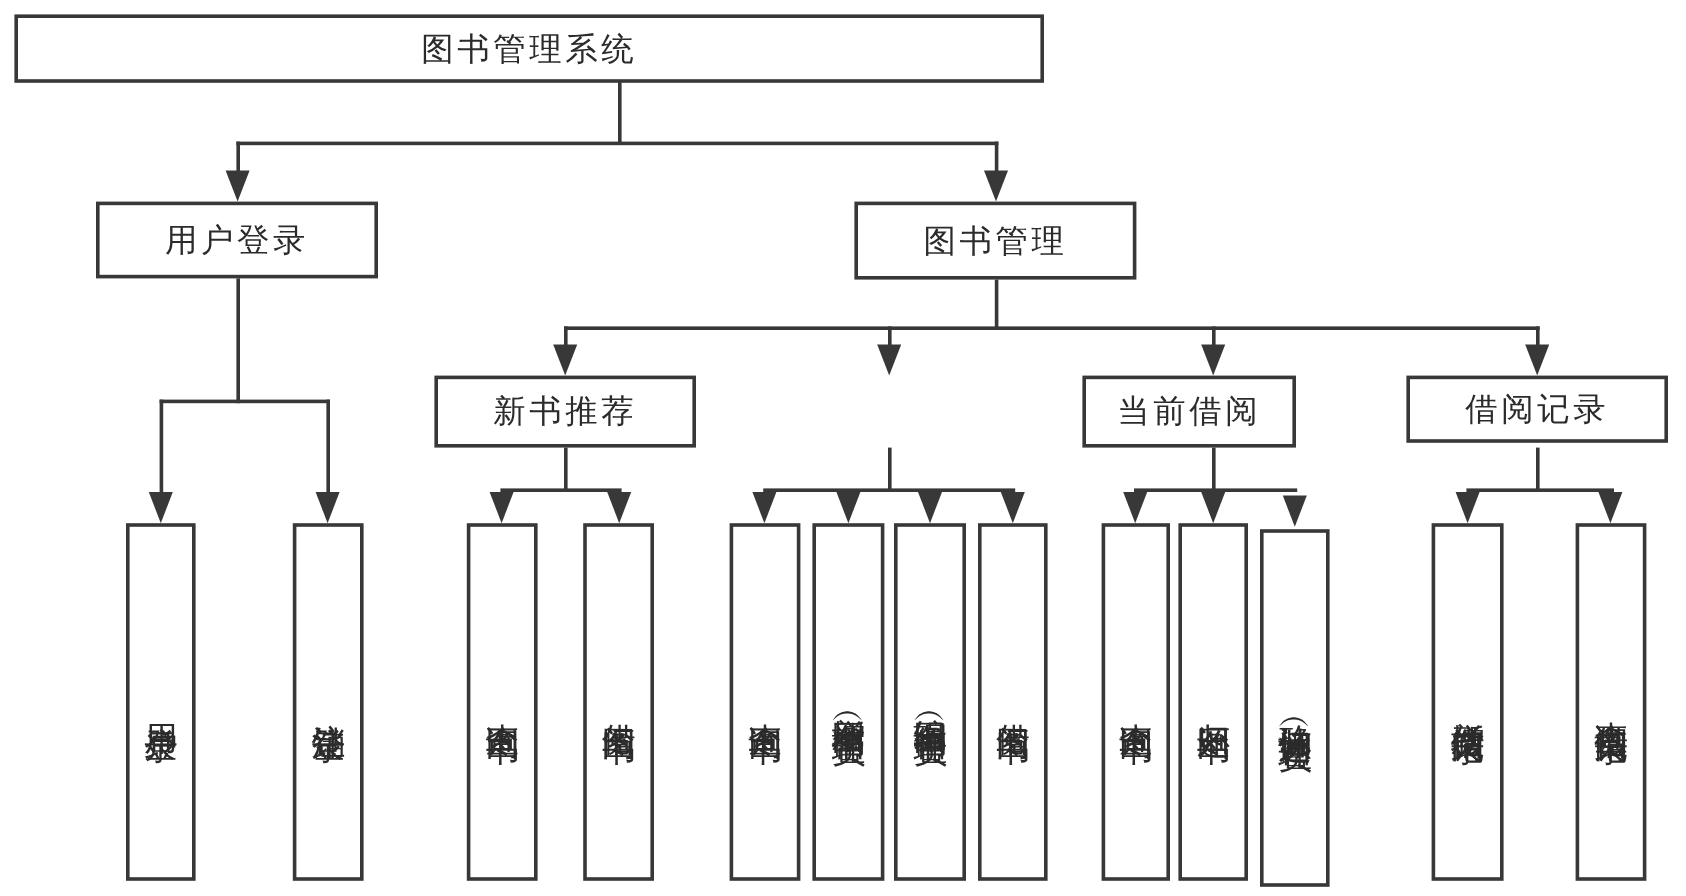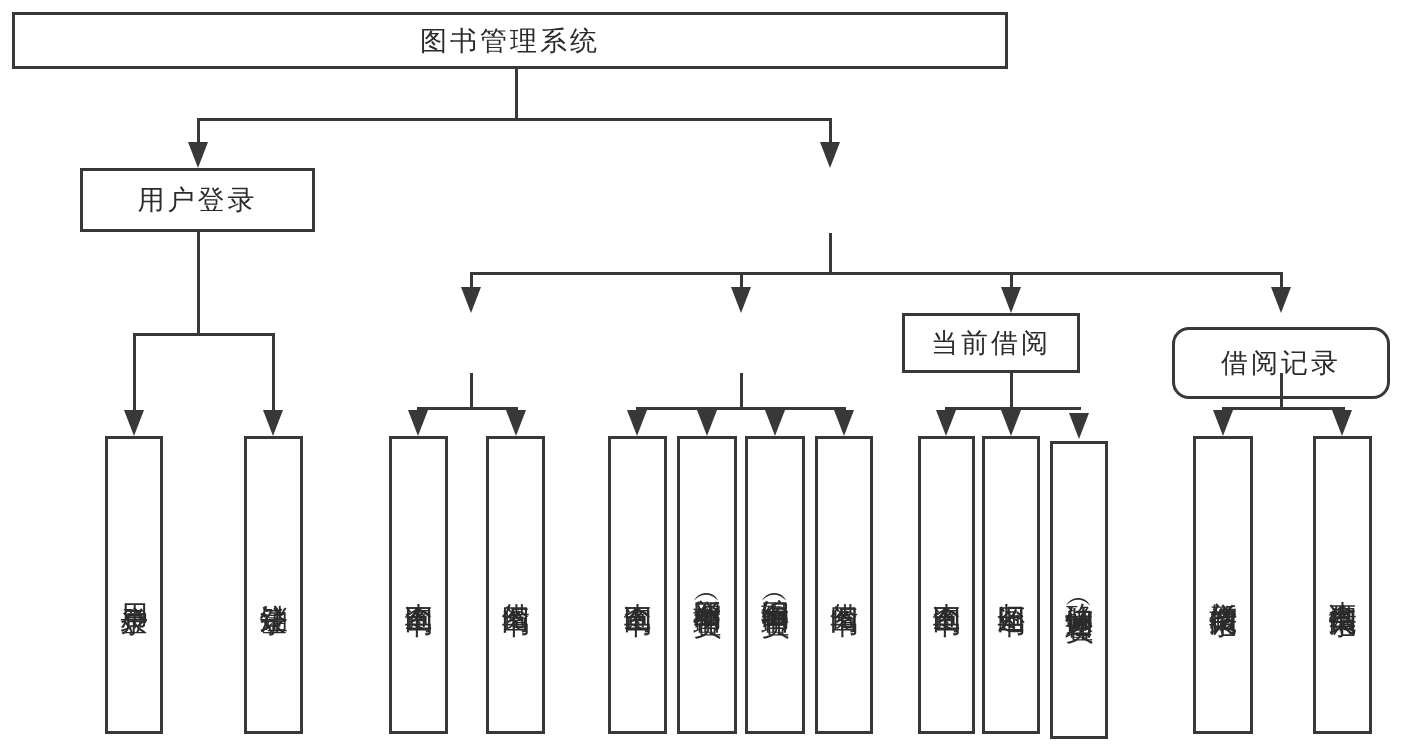--- a/index.html
+++ b/index.html
@@ -21,27 +21,27 @@
   .arrow{
     position:absolute;width:0;height:0;
     border-left:10px solid transparent;border-right:10px solid transparent;
     border-top:26px solid #383838;
   }
   .watermark{
     position:absolute;right:3px;bottom:4px;font-size:24px;color:#b3b1b1;
     letter-spacing:1px;white-space:nowrap;
   }
   
-  #n-root{left:12px;top:12px;width:996px;height:57px;}
+  #n-root{left:12px;top:12px;width:858px;height:57px;}
   #n-user-login{left:80px;top:168px;width:235px;height:64px;}
   #n-book-mgmt{left:712px;top:168px;width:235px;height:65px;}
   #n-new-books{left:362px;top:313px;width:218px;height:60px;}
   #n-book-borrow{left:632px;top:313px;width:218px;height:60px;}
   #n-current-borrow{left:902px;top:313px;width:178px;height:60px;}
-  #n-borrow-records{left:1172px;top:327px;width:218px;height:72px;border-radius:17px;}
+  #n-borrow-records{left:1172px;top:313px;width:218px;height:56px;}
   #n-ul-login{left:105px;top:436px;width:58px;height:298px;}
   #n-ul-logout{left:244px;top:436px;width:59px;height:298px;}
   #n-nb-query{left:389px;top:436px;width:59px;height:298px;}
   #n-nb-borrow{left:486px;top:436px;width:59px;height:298px;}
   #n-bb-query{left:608px;top:436px;width:59px;height:298px;}
   #n-bb-add{left:677px;top:436px;width:60px;height:298px;}
   #n-bb-edit{left:745px;top:436px;width:60px;height:298px;}
   #n-bb-borrow{left:815px;top:436px;width:58px;height:298px;}
   #n-cb-query{left:918px;top:436px;width:57px;height:298px;}
   #n-cb-return{left:982px;top:436px;width:58px;height:298px;}
@@ -54,21 +54,27 @@
 
 <div class="canvas">
 
   <div class="box" id="n-root">
     <span class="hlabel">图书管理系统</span>
   </div>
 
   <div class="box" id="n-user-login">
     <span class="hlabel">用户登录</span>
   </div>
+  <div class="box" id="n-book-mgmt">
+    <span class="hlabel">图书管理</span>
+  </div>
 
+  <div class="box" id="n-new-books">
+    <span class="hlabel">新书推荐</span>
+  </div>
   <div class="box" id="n-current-borrow">
     <span class="hlabel">当前借阅</span>
   </div>
   <div class="box" id="n-borrow-records">
     <span class="hlabel">借阅记录</span>
   </div>
 
   <div class="box leaf" id="n-ul-login">
     <span class="vtext">用户登录</span>
   </div>

